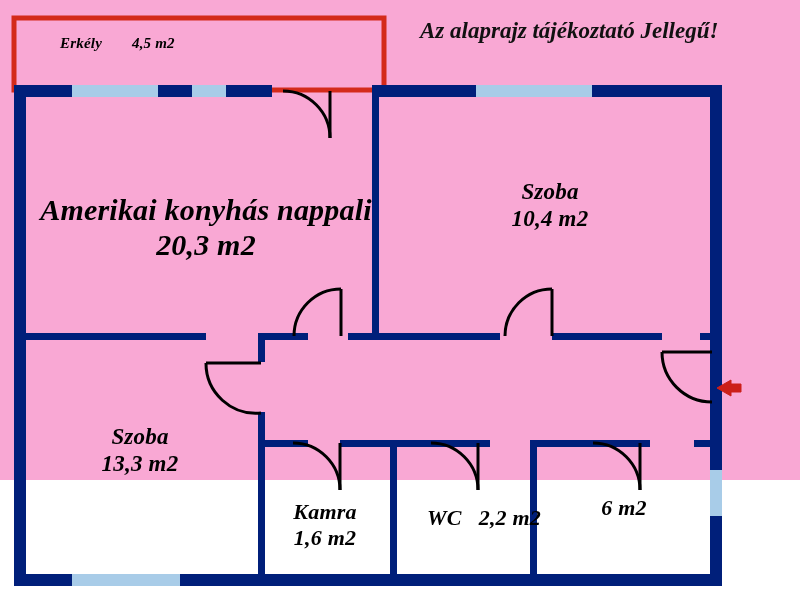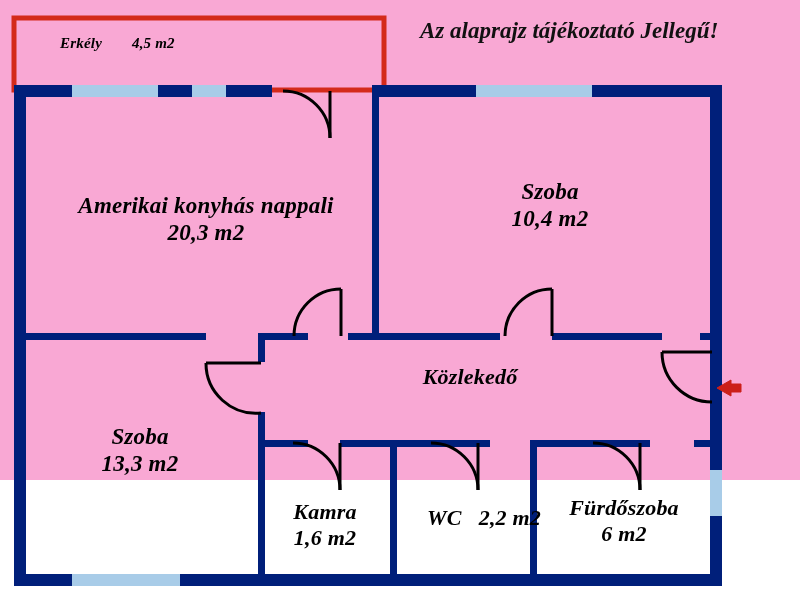--- a/index.html
+++ b/index.html
@@ -145,48 +145,46 @@
   </svg>
 
   <div id="title">Az alaprajz tájékoztató Jellegű!</div>
 
   <div class="label" style="left:60px;top:35px;font-size:15px;">
     <span class="inline">Erkély</span>
     <span style="display:inline-block;width:22px;"></span>
     <span class="inline">4,5 m2</span>
   </div>
 
-  <div class="label" style="left:33px;top:192px;width:346px;font-size:23px;">
+  <div class="label" style="left:33px;top:192px;width:346px;font-size:30px;">
     <span class="lbl-name">Amerikai konyhás nappali</span>
     <span class="lbl-area">20,3 m2</span>
   </div>
 
   <div class="label" style="left:455px;top:178px;width:190px;font-size:23px;">
     <span class="lbl-name">Szoba</span>
     <span class="lbl-area">10,4 m2</span>
   </div>
 
   <div class="label" style="left:375px;top:364px;width:190px;font-size:22px;">
-    <span class="lbl-name">Közlekedő</span>
   </div>
 
   <div class="label" style="left:45px;top:423px;width:190px;font-size:23px;">
     <span class="lbl-name">Szoba</span>
     <span class="lbl-area">13,3 m2</span>
   </div>
 
   <div class="label" style="left:263px;top:499px;width:124px;font-size:22px;">
     <span class="lbl-name">Kamra</span>
     <span class="lbl-area">1,6 m2</span>
   </div>
 
   <div class="label" style="left:398px;top:505px;width:130px;font-size:22px;margin-left:21px;">
     <span class="inline">WC</span>
     <span>&nbsp;</span>
     <span class="inline">2,2 m2</span>
   </div>
 
   <div class="label" style="left:542px;top:495px;width:164px;font-size:22px;">
-    <span class="lbl-name">Fürdőszoba</span>
     <span class="lbl-area">6 m2</span>
   </div>
 
 </div>
 
 </body></html>

